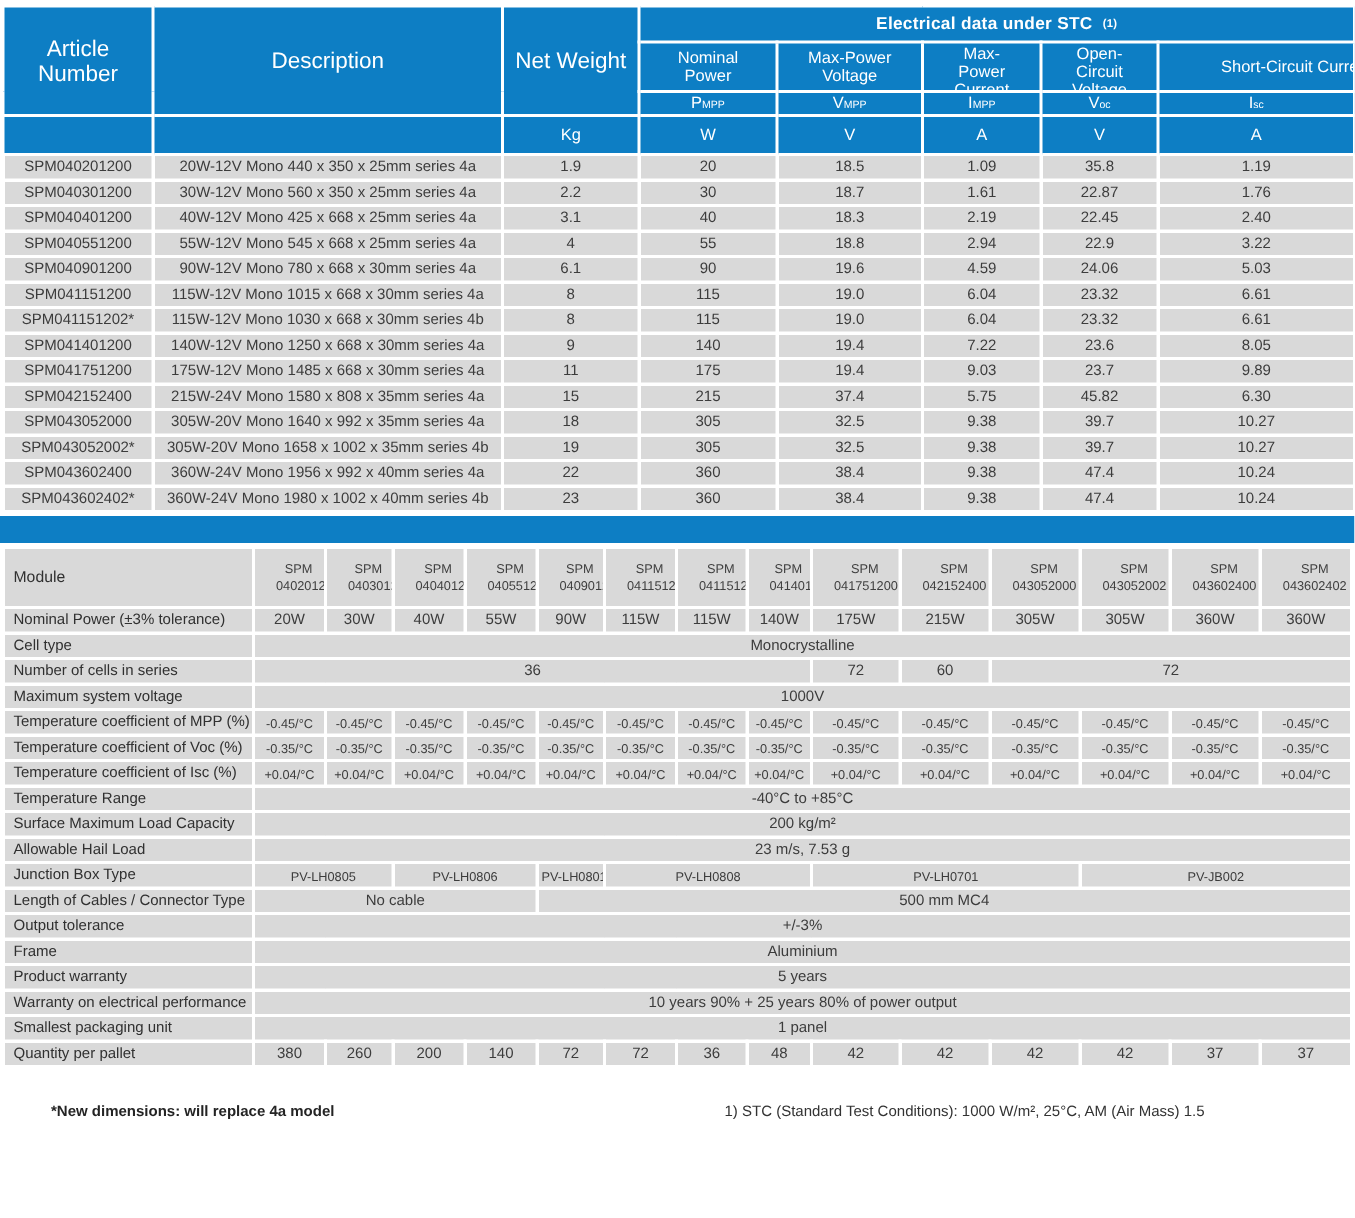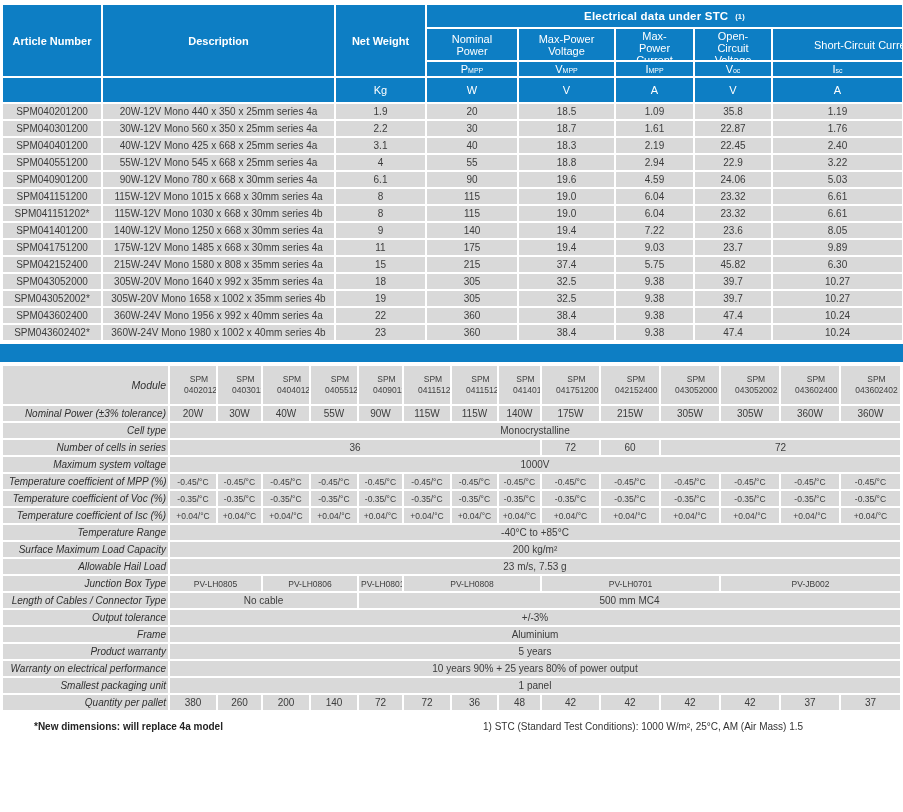--- a/index.html
+++ b/index.html
@@ -12,48 +12,48 @@
        font-family:"Liberation Sans",sans-serif;color:var(--ink);}
   .page{position:relative;width:903px;height:812px;overflow:hidden;padding-top:3px;}
   table{border-collapse:collapse;table-layout:fixed;margin-left:1px;}
 
   
   .toptable{width:901px;}
   .toptable th{background:var(--blue);color:#fff;font-weight:400;
                border:2px solid #fff;padding:0;text-align:center;}
   .toptable th.stc{font-weight:700;font-size:11.5px;height:24px;letter-spacing:.2px;}
   .stc-note{font-size:7.5px;font-weight:700;vertical-align:1px;}
-  .toptable th.rowhead{font-size:11px;height:auto;font-weight:bold;}
+  .toptable th.rowhead{font-size:15px;height:auto;}
   .toptable th.ehead{height:33px;font-size:11px;vertical-align:middle;}
   .ehead .clip{display:block;max-height:30px;overflow:hidden;line-height:12px;
                padding:0 16px;margin:0 auto;}
   .ehead.last .clip{padding:0;white-space:nowrap;margin-left:41px;}
   .toptable th.sym{height:16px;font-size:11px;}
   .sym .sub{font-size:7px;}
   .toptable tr.units th{height:26px;font-size:11px;}
   .toptable td{background:var(--cellgray);border:2px solid #fff;text-align:center;
                font-size:10px;color:var(--ink);height:17px;padding:0 2px;
                white-space:nowrap;overflow:hidden;}
 
   
   .bluebar{width:903px;height:18px;background:var(--blue);margin-top:2px;}
 
   
   .spectable{width:899px;margin-top:2px;}
   .spectable td{background:var(--cellgray);border:2px solid #fff;padding:0 2px;
                 text-align:center;font-size:10px;color:var(--ink);height:17px;
                 white-space:nowrap;overflow:hidden;}
-  .spectable td.lbl{text-align:right;padding-left:6px;font-size:10px;color:#303030;font-style:italic;}
+  .spectable td.lbl{text-align:left;padding-left:6px;font-size:10px;color:#303030;}
   .spectable td.modlbl{font-size:10.5px;}
   .spectable tr.modrow td{height:40px;}
   .mh{font-size:8.5px;line-height:11px;color:#3f3f3f;margin-left:12px;}
   .spectable td.sm{font-size:8.5px;}
 
   
-  .footnotes{position:relative;margin-top:9px;height:16px;}
+  .footnotes{position:relative;margin-top:24px;height:16px;}
   .fn-left{position:absolute;left:34px;top:0;font-size:10px;font-weight:700;color:#242424;}
   .fn-right{position:absolute;left:483px;top:0;font-size:10px;color:#333;}
 </style>
 </head>
 <body>
 
 <div class="page">
 
   <table class="toptable">
     <colgroup>

